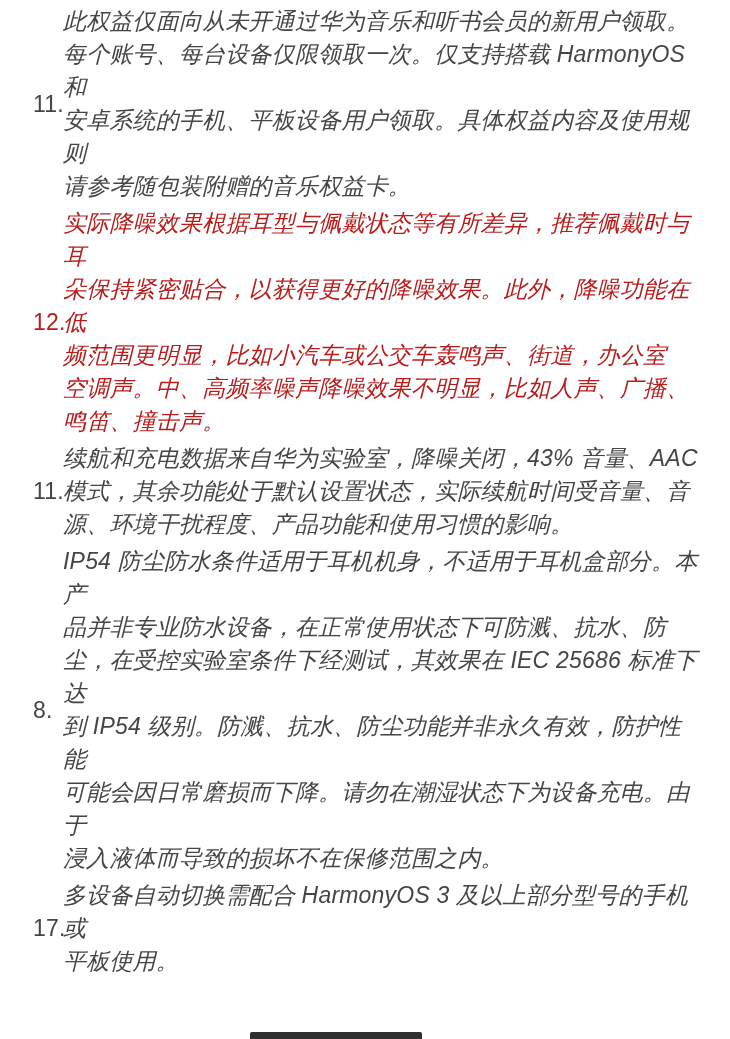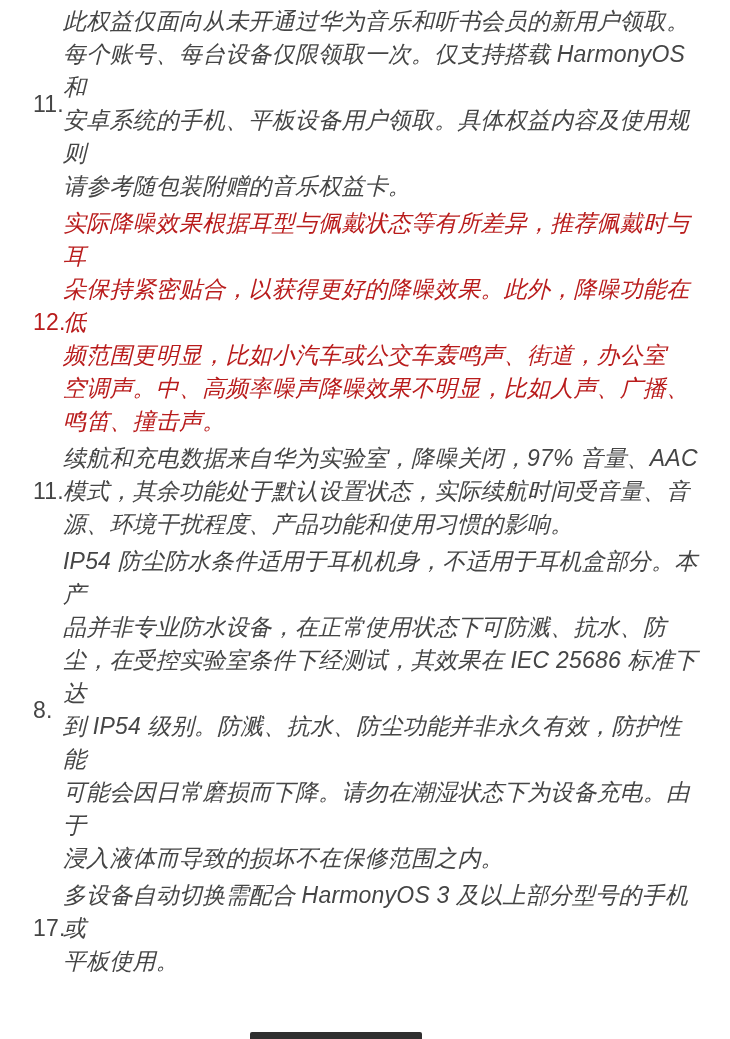--- a/index.html
+++ b/index.html
@@ -67,21 +67,21 @@
     <span class="num">12.</span>
     <div class="txt">实际降噪效果根据耳型与佩戴状态等有所差异，推荐佩戴时与耳
 朵保持紧密贴合，以获得更好的降噪效果。此外，降噪功能在低
 频范围更明显，比如小汽车或公交车轰鸣声、街道，办公室
 空调声。中、高频率噪声降噪效果不明显，比如人声、广播、
 鸣笛、撞击声。</div>
   </div>
 
   <div class="note" style="color: rgb(69, 69, 69);">
     <span class="num">11.</span>
-    <div class="txt">续航和充电数据来自华为实验室，降噪关闭，97% 音量、AAC
+    <div class="txt">续航和充电数据来自华为实验室，降噪关闭，43% 音量、AAC
 模式，其余功能处于默认设置状态，实际续航时间受音量、音
 源、环境干扰程度、产品功能和使用习惯的影响。</div>
   </div>
 
 
   <div class="note" style="color: rgb(69, 69, 69);">
     <span class="num">8.</span>
     <div class="txt">IP54 防尘防水条件适用于耳机机身，不适用于耳机盒部分。本产
 品并非专业防水设备，在正常使用状态下可防溅、抗水、防
 尘，在受控实验室条件下经测试，其效果在 IEC 25686 标准下达

